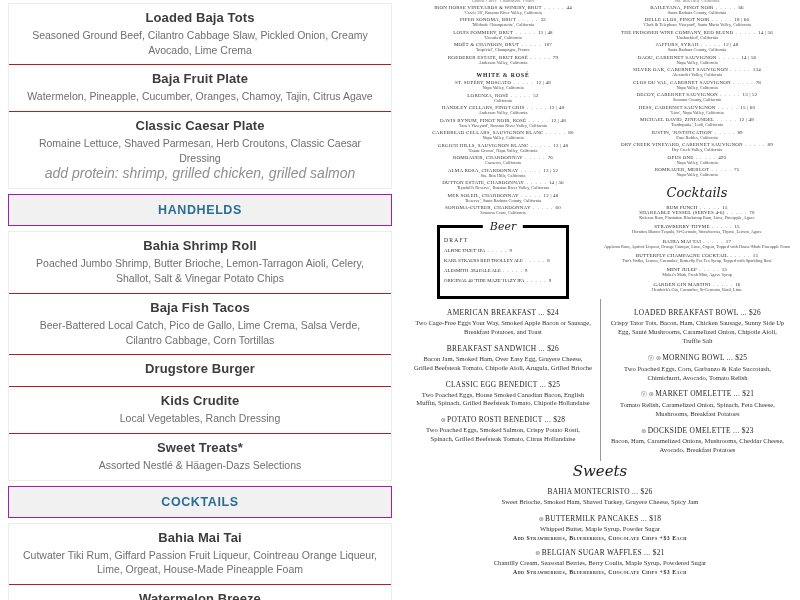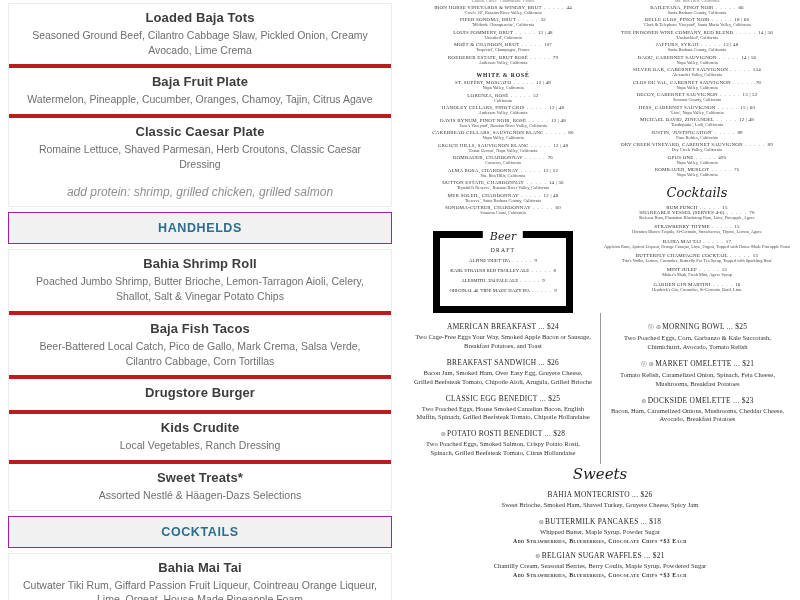--- a/index.html
+++ b/index.html
@@ -3,43 +3,43 @@
 <meta charset="utf-8">
 <style>
   html,body{margin:0;padding:0;}
   body{width:800px;height:600px;overflow:hidden;display:flex;background:#ffffff;
        font-family:"Liberation Sans",sans-serif;}
 
   
   .left-pane{width:400px;box-sizing:border-box;padding:3px 8px;background:#fff;}
   .card-group{border:1px solid #ececec;margin-bottom:5px;background:#fff;}
   .menu-item{padding:6px 12px 7px;text-align:center;}
-  .menu-item + .menu-item{border-top:4px solid #b91c1c;}
+  .menu-item + .menu-item{border-top:1px solid #b91c1c;}
   .menu-item-title{font-size:13px;font-weight:bold;color:#3d3d3d;margin-bottom:3px;letter-spacing:.1px;}
   .menu-item-desc{font-size:10.5px;color:#6f6f6f;line-height:1.4;}
-  .menu-item-note{font-size:12px;color:#8f8f8f;font-style:italic;margin-top:14px;}
+  .menu-item-note{font-size:14px;color:#8f8f8f;font-style:italic;margin-top:0;}
   .section-header{background:#f1f1f1;border:1px solid #a21caf;margin-bottom:5px;margin-top:5px;
                   padding:8px 6px;text-align:center;font-weight:bold;font-size:12.5px;
                   letter-spacing:.6px;color:#2b6e92;}
 
   
   .right-pane{width:400px;box-sizing:border-box;background:#fff;color:#2a2a2a;
               font-family:"Liberation Serif",serif;padding:0 6px;}
   .clipped{height:4px;overflow:hidden;margin-top:-2px;opacity:.75;}
   .wine-cols{display:flex;}
   .wine-col{width:50%;text-align:center;box-sizing:border-box;padding:0 4px;}
   .wine-entry{margin-top:2.5px;}
   .wine-name{font-size:5px;color:#333;letter-spacing:.2px;white-space:nowrap;}
   .wine-sub{font-size:4.4px;color:#4a4a4a;white-space:nowrap;}
   .leader-wide::after{content:" . . . . . ";letter-spacing:1px;}
   .leader-short::after{content:" ... ";}
   .wine-header{font-size:5.6px;font-weight:bold;letter-spacing:.9px;margin:7px 0 2px;color:#222;}
 
-  .beer-box{width:118px;margin:16px auto 0;border:7px solid #000000;position:relative;
-            padding:9px 4px 8px;text-align:center;background:#fff;}
+  .beer-box{width:118px;margin:10px auto 0;border:3px solid #000000;position:relative;
+            padding:9px 4px 8px;text-align:left;background:#fff;}
   .script{font-family:"DejaVu Serif",serif;font-style:italic;color:#1c1c1c;}
   .beer-script{position:absolute;top:-8px;left:50%;transform:translateX(-50%);
                background:#fff;padding:0 7px;font-size:11px;}
   .beer-label{font-size:5.6px;letter-spacing:1.2px;margin-bottom:3px;}
   .beer-item{font-size:4.8px;margin:5px 0;white-space:nowrap;}
 
   .cocktails-script{text-align:center;font-size:13px;margin:8px 0 5px;}
   .cocktail{text-align:center;margin-bottom:4px;}
   .cocktail-name{font-size:5px;letter-spacing:.2px;white-space:nowrap;}
   .cocktail-sub{font-size:4.3px;color:#4a4a4a;line-height:1.25;}
@@ -77,21 +77,21 @@
       </div>
     </div>
     <div class="section-header">HANDHELDS</div>
     <div class="card-group">
       <div class="menu-item">
         <div class="menu-item-title">Bahia Shrimp Roll</div>
         <div class="menu-item-desc">Poached Jumbo Shrimp, Butter Brioche, Lemon-Tarragon Aioli, Celery, Shallot, Salt &amp; Vinegar Potato Chips</div>
       </div>
       <div class="menu-item">
         <div class="menu-item-title">Baja Fish Tacos</div>
-        <div class="menu-item-desc">Beer-Battered Local Catch, Pico de Gallo, Mark Crema, Salsa Verde, Cilantro Cabbage, Corn Tortillas</div>
+        <div class="menu-item-desc">Beer-Battered Local Catch, Pico de Gallo, Lime Crema, Salsa Verde, Cilantro Cabbage, Corn Tortillas</div>
       </div>
       <div class="menu-item">
         <div class="menu-item-title">Drugstore Burger</div>
       </div>
       <div class="menu-item">
         <div class="menu-item-title">Kids Crudite</div>
         <div class="menu-item-desc">Local Vegetables, Ranch Dressing</div>
       </div>
       <div class="menu-item">
         <div class="menu-item-title">Sweet Treats*</div>
@@ -300,20 +300,24 @@
           <div class="food-name"><span class="leader-short">CLASSIC EGG BENEDICT</span><span>$25</span></div>
           <div class="food-desc">Two Poached Eggs, House Smoked Canadian Bacon, English Muffin, Spinach, Grilled Beefsteak Tomato, Chipotle Hollandaise</div>
         </div>
         <div>
           <div class="food-name"><span class="badge">⊛</span><span class="leader-short">POTATO ROSTI BENEDICT</span><span>$28</span></div>
           <div class="food-desc">Two Poached Eggs, Smoked Salmon, Crispy Potato Rosti, Spinach, Grilled Beefsteak Tomato, Citrus Hollandaise</div>
         </div>
       </div>
     <div class="eggs-col eggs-col-right" id="eggs-right">
         <div>
+          <div class="food-name"><span class="leader-short">LOADED BREAKFAST BOWL</span><span>$26</span></div>
+          <div class="food-desc">Crispy Tator Tots, Bacon, Ham, Chicken Sausage, Sunny Side Up Egg, Sauté Mushrooms, Caramelized Onion, Chipotle Aioli, Truffle Salt</div>
+        </div>
+        <div>
           <div class="food-name"><span class="badge">Ⓥ ⊛</span><span class="leader-short">MORNING BOWL</span><span>$25</span></div>
           <div class="food-desc">Two Poached Eggs, Corn, Garbanzo &amp; Kale Succotash, Chimichurri, Avocado, Tomato Relish</div>
         </div>
         <div>
           <div class="food-name"><span class="badge">Ⓥ ⊛</span><span class="leader-short">MARKET OMELETTE</span><span>$21</span></div>
           <div class="food-desc">Tomato Relish, Caramelized Onion, Spinach, Feta Cheese, Mushrooms, Breakfast Potatoes</div>
         </div>
         <div>
           <div class="food-name"><span class="badge">⊛</span><span class="leader-short">DOCKSIDE OMELETTE</span><span>$23</span></div>
           <div class="food-desc">Bacon, Ham, Caramelized Onions, Mushrooms, Cheddar Cheese, Avocado, Breakfast Potatoes</div>

